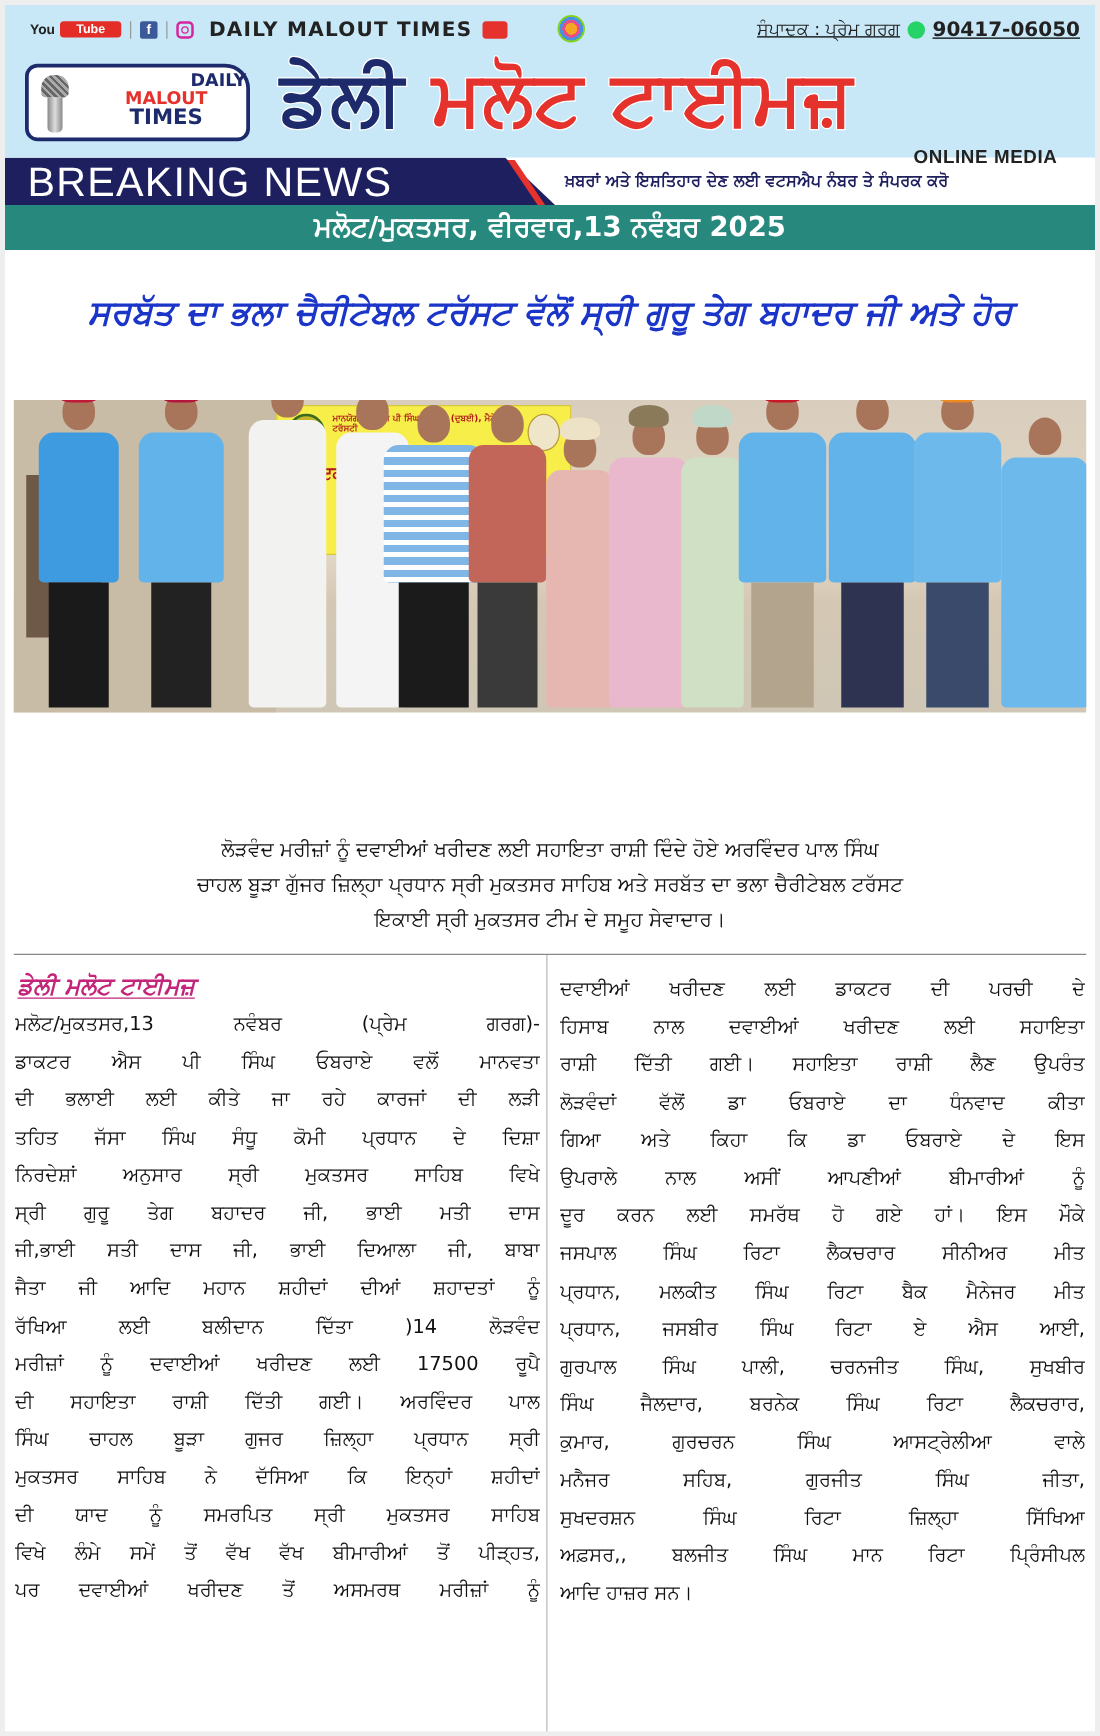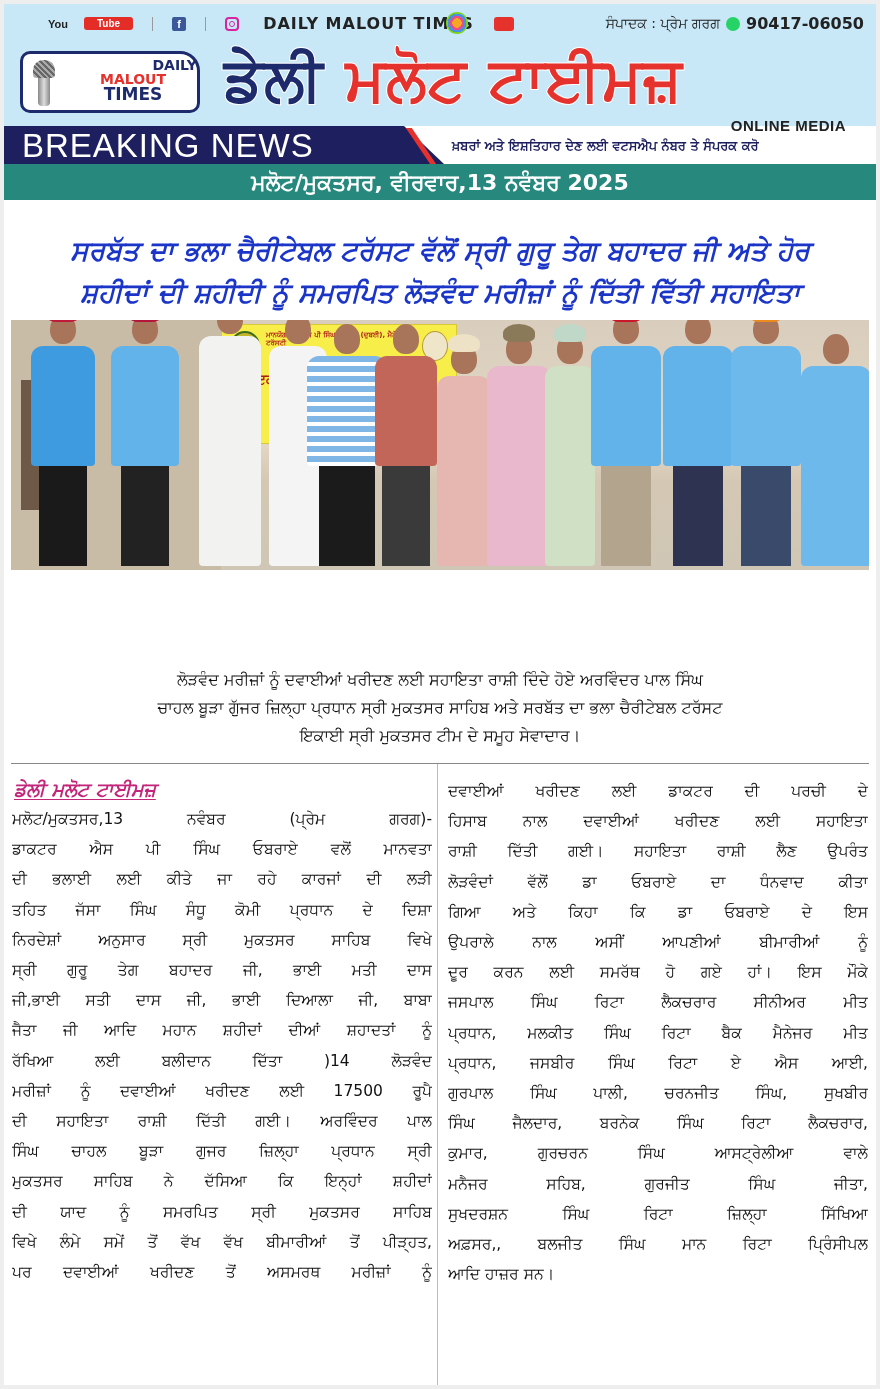--- a/index.html
+++ b/index.html
@@ -4,32 +4,32 @@
 <style>
   * { box-sizing: border-box; margin: 0; padding: 0; }
   html, body { width: 880px; height: 1389px; background: #eeeeee; overflow: hidden; }
   body { font-family: "DejaVu Sans", "Liberation Sans", sans-serif; position: relative; }
 
   .page { position: absolute; left: 4px; top: 4px; width: 872px; height: 1381px; background: #ffffff; }
 
   
   .masthead { position: absolute; left: 0; top: 0; width: 872px; height: 122px; background: #c9e8f7; }
   .topbar { position: absolute; left: 20px; top: 8px; width: 840px; height: 22px; }
-  .social { position: absolute; left: 0; top: 2px; display: flex; align-items: center; gap: 16px; margin-left: 24px; }
+  .social { position: absolute; left: 0; top: 2px; display: flex; align-items: center; gap: 4px; }
   .yt-you { font: bold 11px "Liberation Sans", sans-serif; color: #222; }
   .yt-tube { font: bold 10px "Liberation Sans", sans-serif; color: #fff; background: #e52d27; border-radius: 3px; padding: 1px 13px; }
   .sep { width: 1px; height: 14px; background: #999; margin: 0 3px; }
   .fb { width: 14px; height: 14px; background: #3b5998; color: #fff; font: bold 11px "Liberation Sans", sans-serif; text-align: center; line-height: 15px; border-radius: 2px; }
   .ig { width: 14px; height: 14px; border: 2px solid #d6249f; border-radius: 4px; position: relative; }
   .ig::after { content: ""; position: absolute; left: 2px; top: 2px; width: 6px; height: 6px; border: 1.5px solid #d6249f; border-radius: 50%; box-sizing: border-box; }
   .brand-top { font: bold 16px "DejaVu Sans", sans-serif; letter-spacing: 1px; color: #222; margin-left: 8px; }
   .click-icon { width: 20px; height: 14px; background: #e5322d; border-radius: 3px; margin-left: 4px; }
   .sunflower { position: absolute; left: 422px; top: 0; width: 22px; height: 22px; border-radius: 50%;
     background: radial-gradient(circle, #f5a623 30%, #e84d8a 31%, #e84d8a 45%, #4a90e2 46%, #4a90e2 60%, #7ed321 61%); }
-  .editor { position: absolute; right: 0; top: 2px; display: flex; align-items: center; gap: 6px; }
+  .editor { position: absolute; right: 0; top: 2px; display: flex; align-items: center; gap: 6px; text-decoration: underline; }
   .editor-label { font: 14px "DejaVu Sans", sans-serif; color: #222; }
   .wa-icon { width: 14px; height: 14px; background: #25d366; border-radius: 50%; }
   .phone { font: bold 16px "DejaVu Sans", sans-serif; color: #222; }
 
   .logo-box { position: absolute; left: 16px; top: 47px; width: 180px; height: 62px; border: 3px solid #1d2a6b; border-radius: 10px 20px 10px 10px; background: #fff; }
   .mic { position: absolute; left: 10px; top: 6px; width: 22px; height: 46px; }
   .mic-head { width: 22px; height: 18px; border-radius: 10px 10px 4px 4px; background: repeating-linear-gradient(45deg, #666 0 2px, #aaa 2px 4px); }
   .mic-body { width: 12px; height: 28px; margin-left: 5px; background: linear-gradient(90deg, #888, #ddd, #888); border-radius: 0 0 4px 4px; }
   .logo-text { position: absolute; left: 46px; top: 4px; width: 128px; text-align: center; font-family: "DejaVu Sans", sans-serif; font-weight: bold; line-height: 1; }
   .logo-daily { font-size: 14px; color: #1d2a6b; text-align: right; padding-left: 6px; }
@@ -136,21 +136,20 @@
   <div class="breaking">
     <span class="breaking-text">BREAKING NEWS</span>
   </div>
   <div class="breaking-stripe"></div>
   <div class="contact-line">ਖ਼ਬਰਾਂ ਅਤੇ ਇਸ਼ਤਿਹਾਰ ਦੇਣ ਲਈ ਵਟਸਐਪ ਨੰਬਰ ਤੇ ਸੰਪਰਕ ਕਰੋ</div>
 
   <div class="date-strip">ਮਲੋਟ/ਮੁਕਤਸਰ, ਵੀਰਵਾਰ,13 ਨਵੰਬਰ 2025</div>
 
   <div class="headline">
     <div>ਸਰਬੱਤ ਦਾ ਭਲਾ ਚੈਰੀਟੇਬਲ ਟਰੱਸਟ ਵੱਲੋਂ ਸ੍ਰੀ ਗੁਰੂ ਤੇਗ ਬਹਾਦਰ ਜੀ ਅਤੇ ਹੋਰ</div>
-    <div>ਸ਼ਹੀਦਾਂ  ਦੀ ਸ਼ਹੀਦੀ ਨੂੰ ਸਮਰਪਿਤ ਲੋੜਵੰਦ ਮਰੀਜ਼ਾਂ ਨੂੰ ਦਿੱਤੀ ਵਿੱਤੀ ਸਹਾਇਤਾ</div>
   </div>
 
   <div class="photo">
     <div class="wall-l"></div>
     <div class="door"></div>
     <div class="window"></div>
     <div class="ground"></div>
     <div class="banner">
       <div class="banner-logo"></div>
       <div class="banner-line1">ਮਾਨਯੋਗ ਡਾ. ਐਸ ਪੀ ਸਿੰਘ ਓਬਰਾਏ (ਦੁਬਈ), ਮੈਨੇਜਿੰਗ ਟਰੱਸਟੀ</div>

